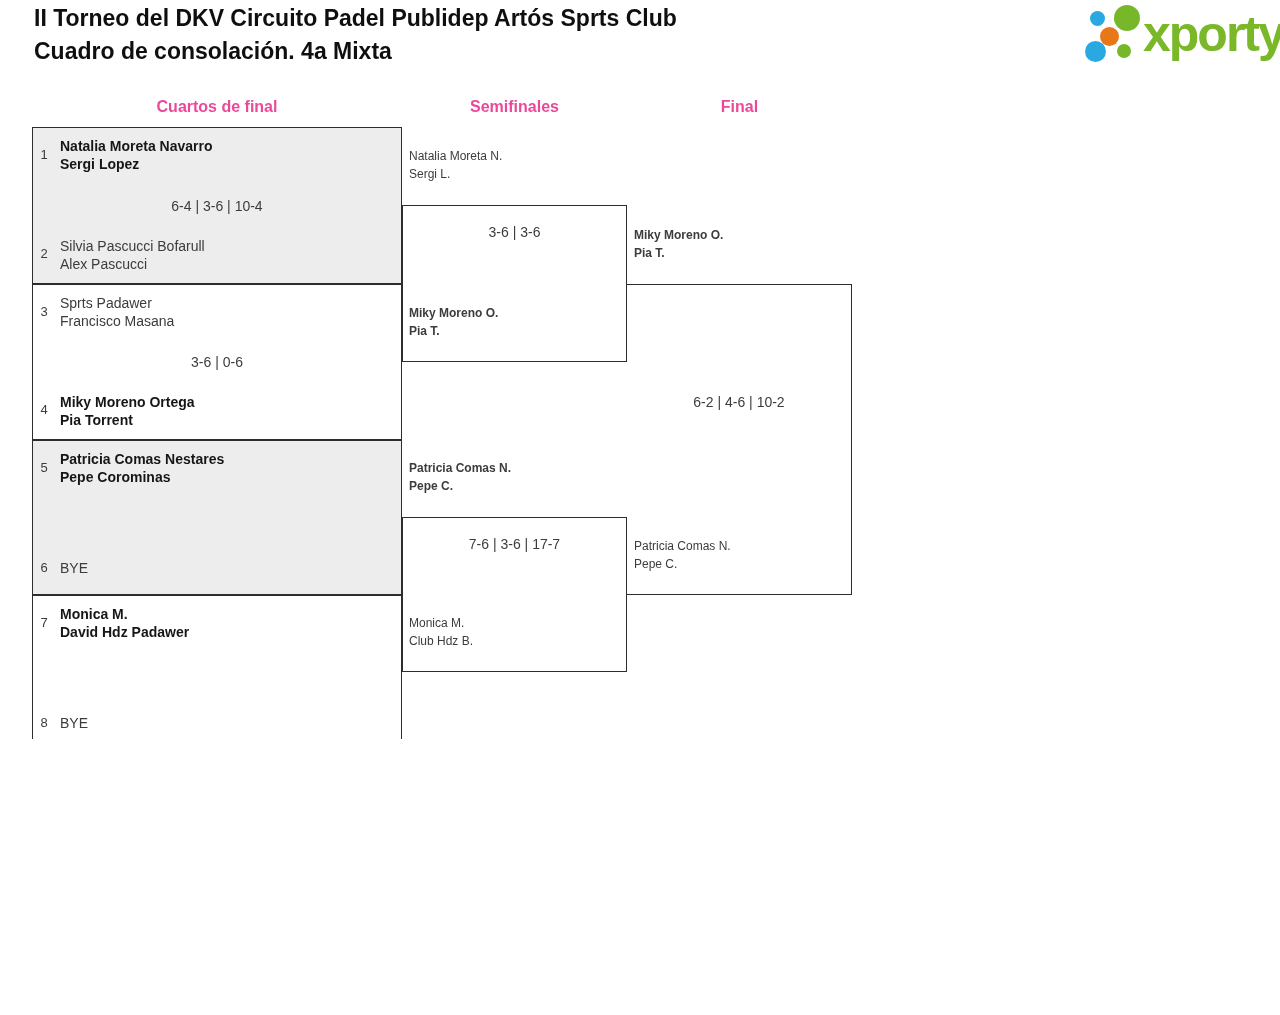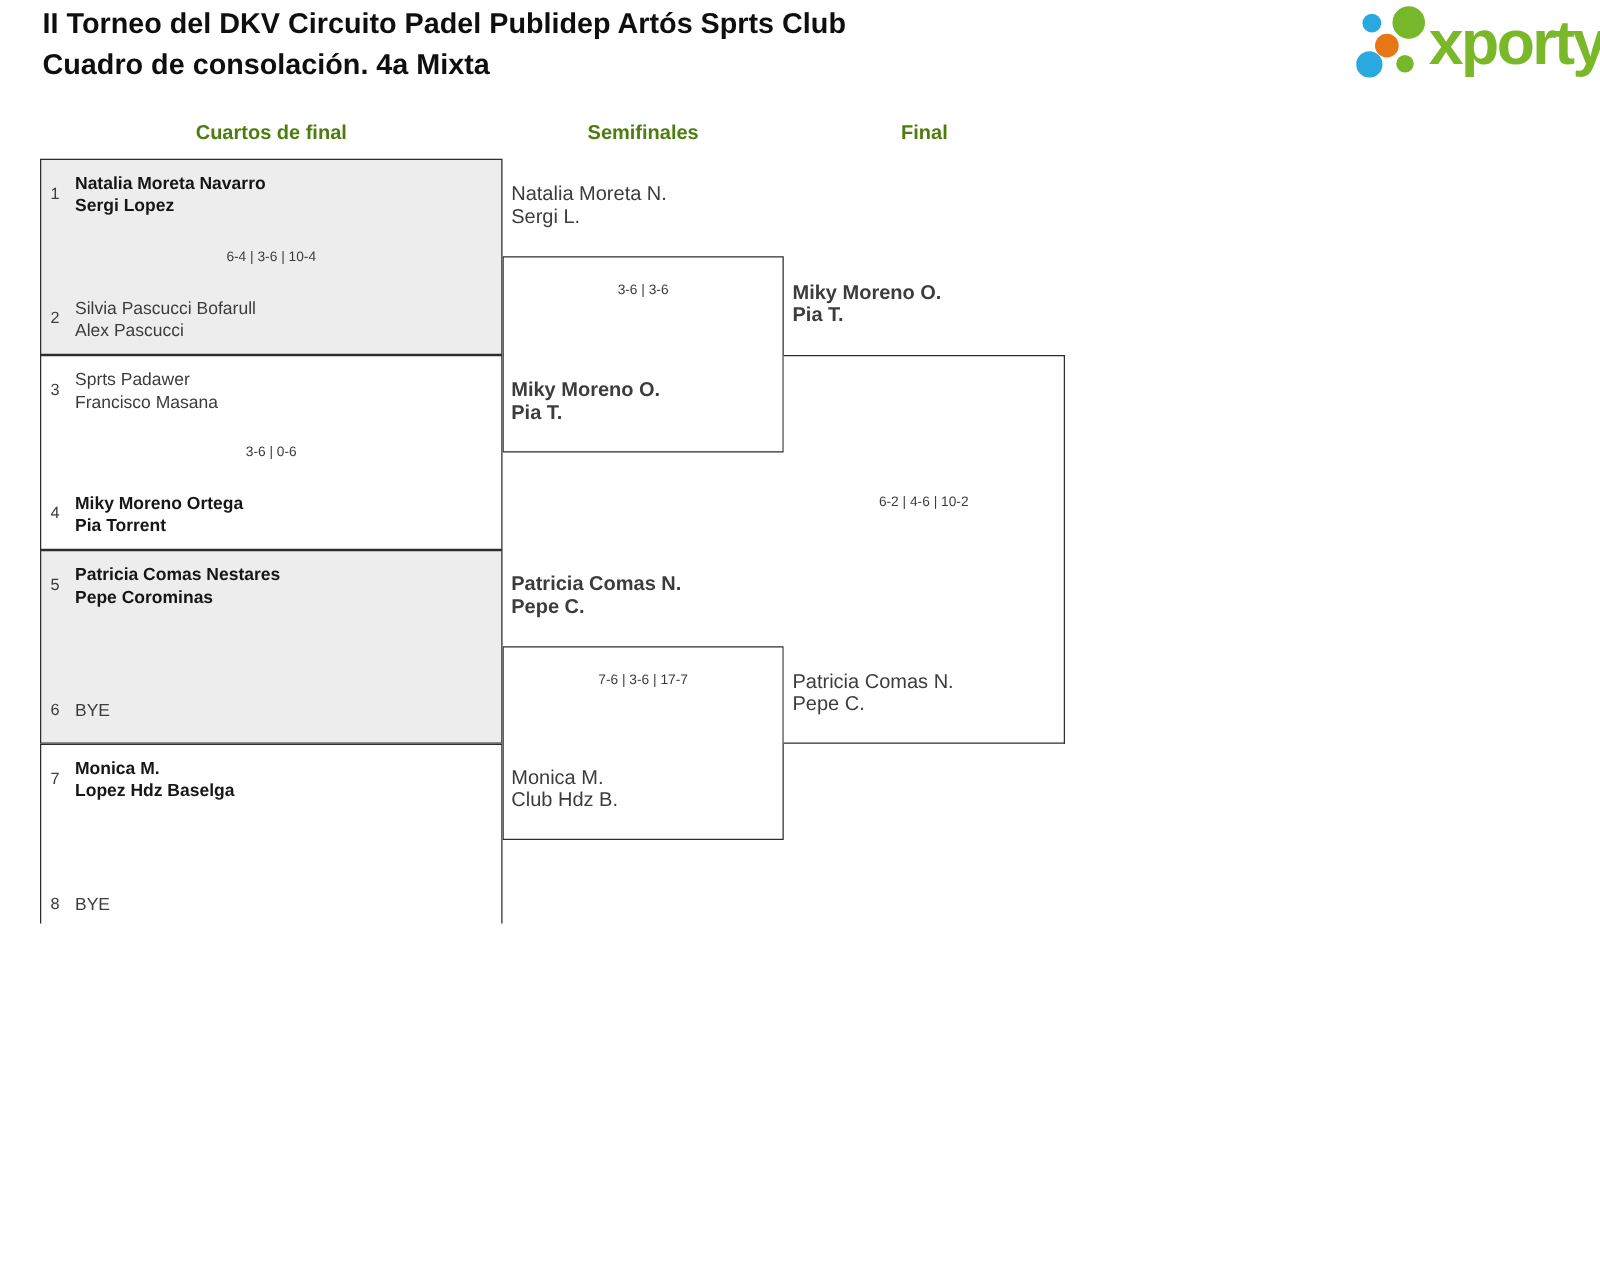--- a/index.html
+++ b/index.html
@@ -13,21 +13,21 @@
   .dot{position:absolute;border-radius:50%;}
   .dot-blue-sm{left:10px;top:11px;width:15px;height:15px;background:#29a9e0;}
   .dot-green-lg{left:34px;top:5px;width:26px;height:26px;background:#76b82a;}
   .dot-orange{left:20px;top:27px;width:19px;height:19px;background:#e87817;}
   .dot-blue-lg{left:5px;top:41px;width:21px;height:21px;background:#29a9e0;}
   .dot-green-sm{left:37px;top:44px;width:14px;height:14px;background:#76b82a;}
   .logo-text{position:absolute;left:63px;top:6px;font-size:50px;line-height:56px;font-weight:bold;
     letter-spacing:-2px;color:#7ab829;}
   
   .round-header{position:absolute;top:98px;height:18px;font-size:16px;line-height:18px;
-    font-weight:bold;color:#4d7c0f;text-align:center;}
+    font-weight:bold;color:#ec4899;text-align:center;}
   .rh-1{left:0;width:370px;}
   .rh-2{left:370px;width:225px;}
   .rh-3{left:595px;width:225px;}
   
   .box{position:absolute;box-sizing:border-box;border:1px solid #2d2d2d;background:#fff;}
   .box.shaded{background:#ededed;}
   .qf{left:0;width:370px;}
   .qf1{top:127px;height:157px;}
   .qf2{top:284px;height:156px;}
   .qf3{top:440px;height:155px;}
@@ -39,26 +39,26 @@
   
   .team{font-size:14px;line-height:18px;color:#3c3c3c;}
   .winner{font-weight:bold;color:#161616;}
   .seed{position:absolute;left:0;width:22px;text-align:center;font-size:13px;color:#3c3c3c;}
   .seed-top{top:9px;height:36px;line-height:36px;}
   .seed-bottom{bottom:11px;height:36px;line-height:36px;}
   .seed-bye{bottom:17px;height:18px;line-height:18px;}
   .team-top{position:absolute;left:27px;top:9px;}
   .team-bottom{position:absolute;left:27px;bottom:10px;}
   .team-bye{position:absolute;left:27px;bottom:17px;}
-  .score{position:absolute;left:0;right:0;text-align:center;font-size:11px;line-height:18px;color:#3c3c3c;}
+  .score{position:absolute;left:0;right:0;text-align:center;font-size:14px;line-height:18px;color:#3c3c3c;}
   .score-mid{top:calc(50% - 9px);}
   .score-sf{top:17px;}
   .score-final{top:108px;}
   
-  .rlabel{position:absolute;font-size:16px;line-height:18px;color:#3c3c3c;}
+  .rlabel{position:absolute;font-size:12px;line-height:18px;color:#3c3c3c;}
   .lbl-sf1-top{left:377px;top:147px;}
   .lbl-sf1-bottom{left:377px;top:304px;}
   .lbl-sf2-top{left:377px;top:459px;}
   .lbl-sf2-bottom{left:377px;top:614px;}
   .lbl-final-top{left:602px;top:226px;}
   .lbl-final-bottom{left:602px;top:537px;}
 </style>
 </head>
 <body>
 
@@ -117,21 +117,21 @@
       <div>Pepe Corominas</div>
     </div>
     <span class="seed seed-bye">6</span>
     <div class="team team-bye">BYE</div>
   </div>
 
   <div class="box qf qf4">
     <span class="seed seed-top">7</span>
     <div class="team team-top winner">
       <div>Monica M.</div>
-      <div>Lopez Hdz Baselga</div>
+      <div>David Hdz Padawer</div>
     </div>
     <span class="seed seed-bye">8</span>
     <div class="team team-bye">BYE</div>
   </div>
 
   <div class="box sf sf1">
     <div class="score score-sf">3-6 | 3-6</div>
   </div>
   <div class="rlabel lbl-sf1-top">
     <div>Natalia Moreta N.</div>

